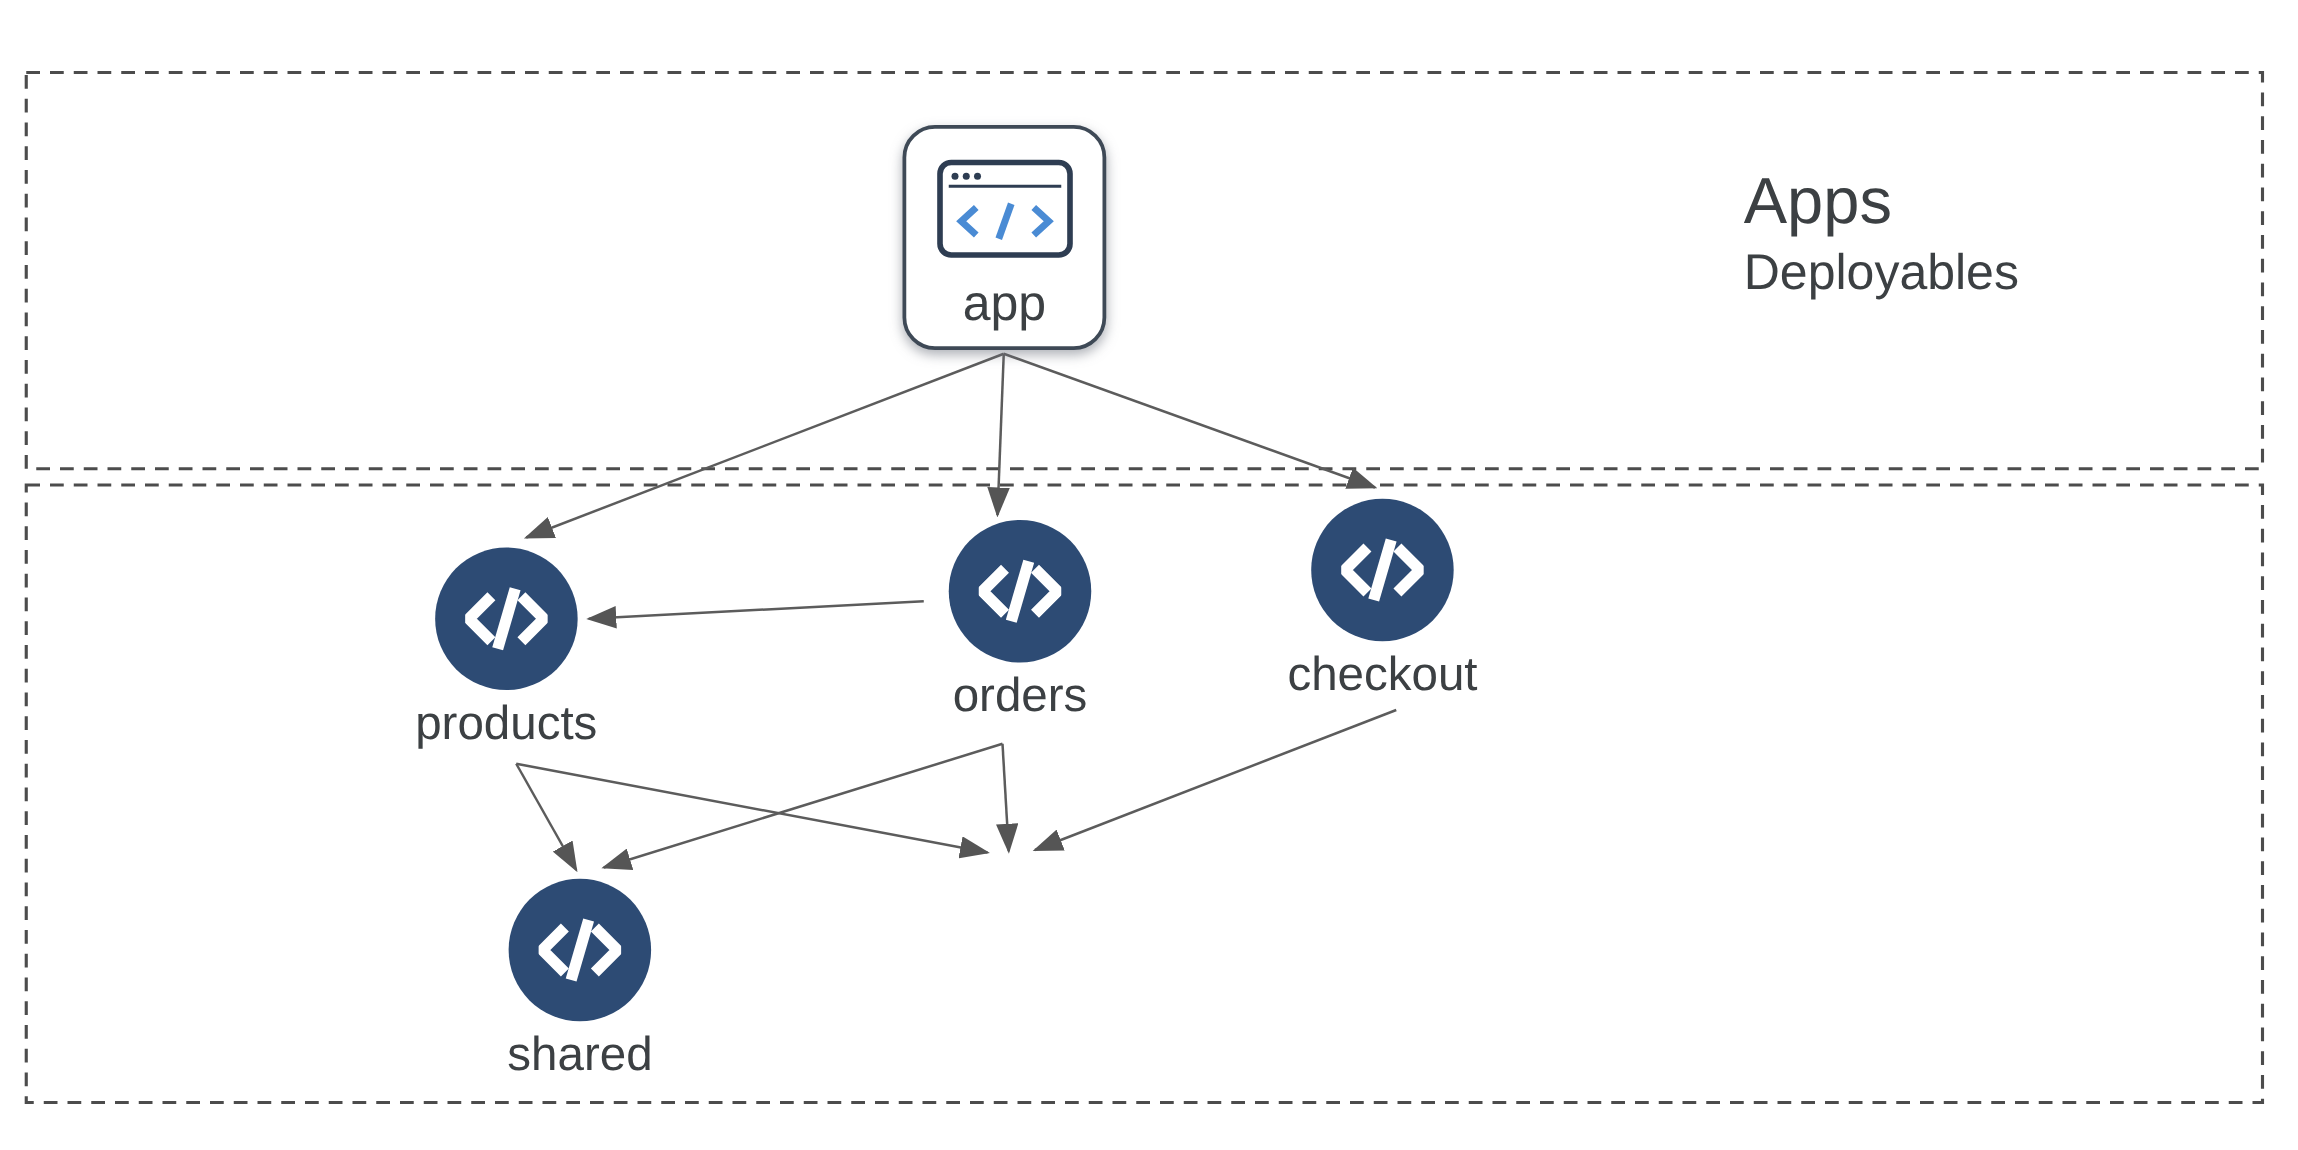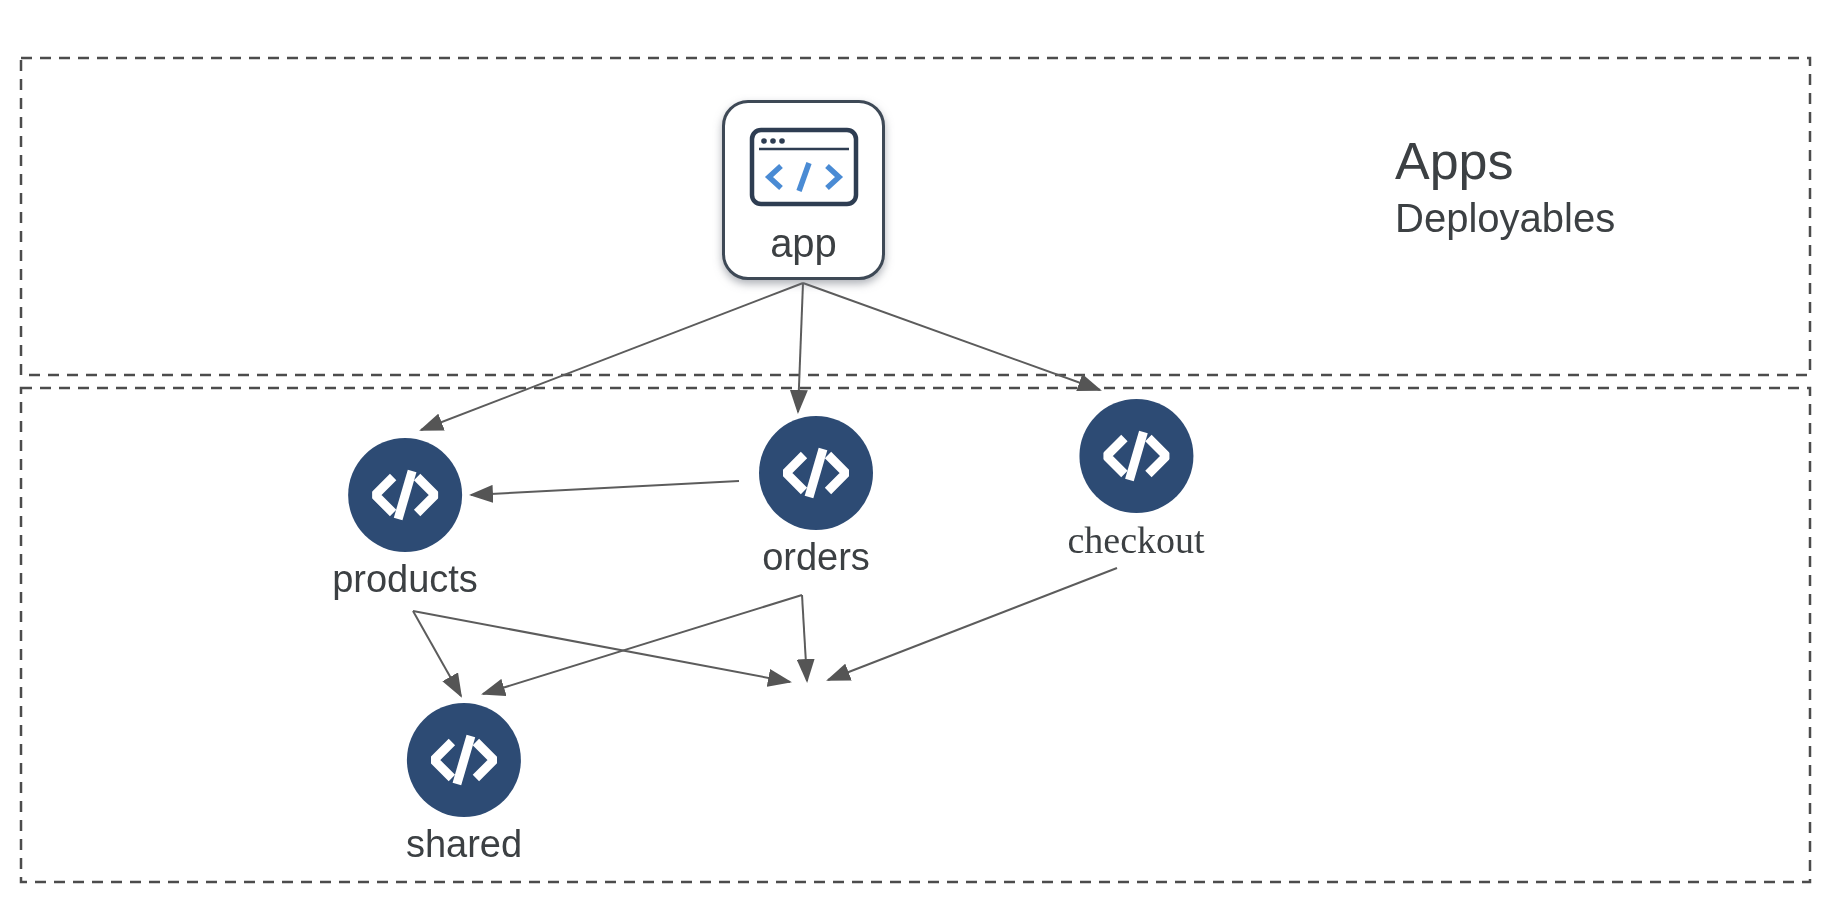--- a/index.html
+++ b/index.html
@@ -136,21 +136,21 @@
     <div class="lib-circle">
       <svg width="66" height="58" viewBox="0 0 66 58" fill="none" stroke="#ffffff" stroke-width="9">
         <polyline points="21,11 3,29 21,47"></polyline>
         <line x1="40" y1="5" x2="26" y2="53"></line>
         <polyline points="45,11 63,29 45,47"></polyline>
       </svg>
     </div>
     <div class="lib-label">orders</div>
   </div>
 
-  <div class="lib-node" style="left:1136px; top:399px;font-family:Liberation Serif, serif;">
+  <div class="lib-node" style="left:1106px; top:399px;">
     <div class="lib-circle">
       <svg width="66" height="58" viewBox="0 0 66 58" fill="none" stroke="#ffffff" stroke-width="9">
         <polyline points="21,11 3,29 21,47"></polyline>
         <line x1="40" y1="5" x2="26" y2="53"></line>
         <polyline points="45,11 63,29 45,47"></polyline>
       </svg>
     </div>
     <div class="lib-label">checkout</div>
   </div>
 

